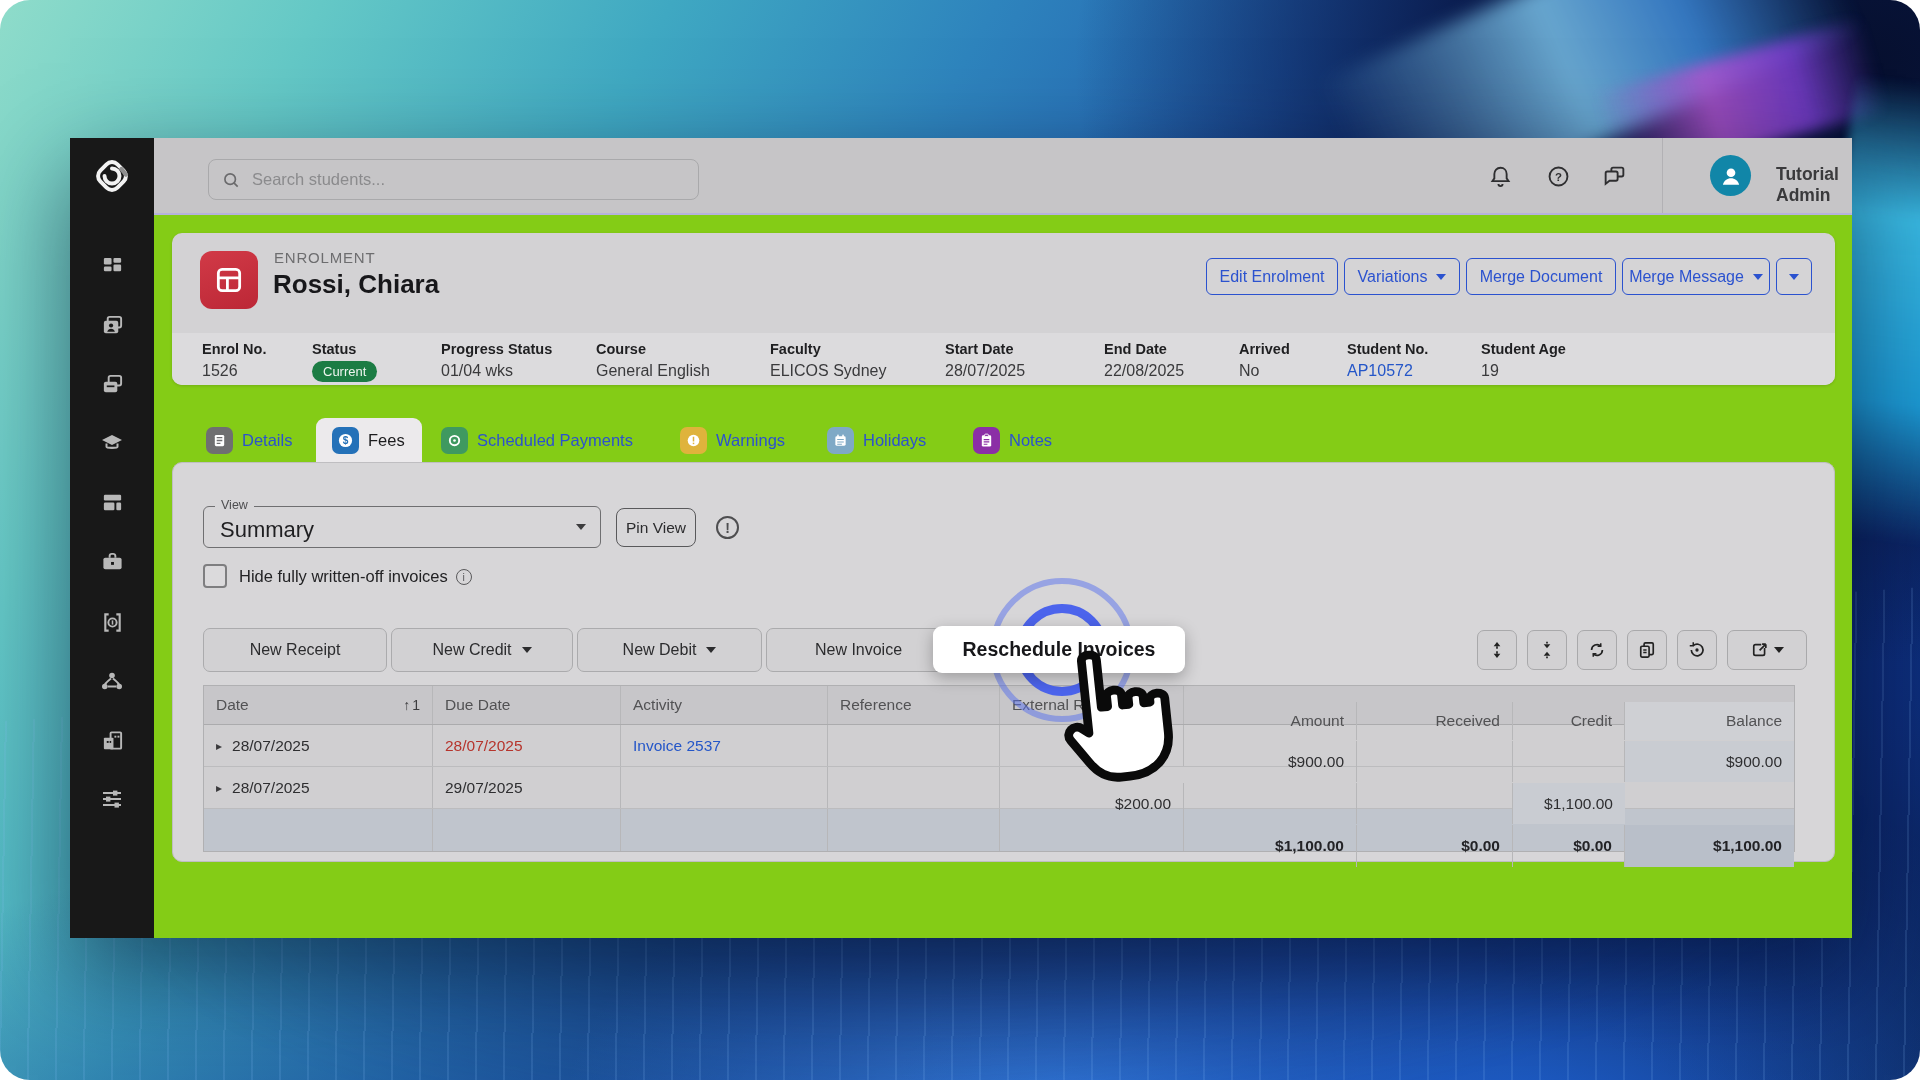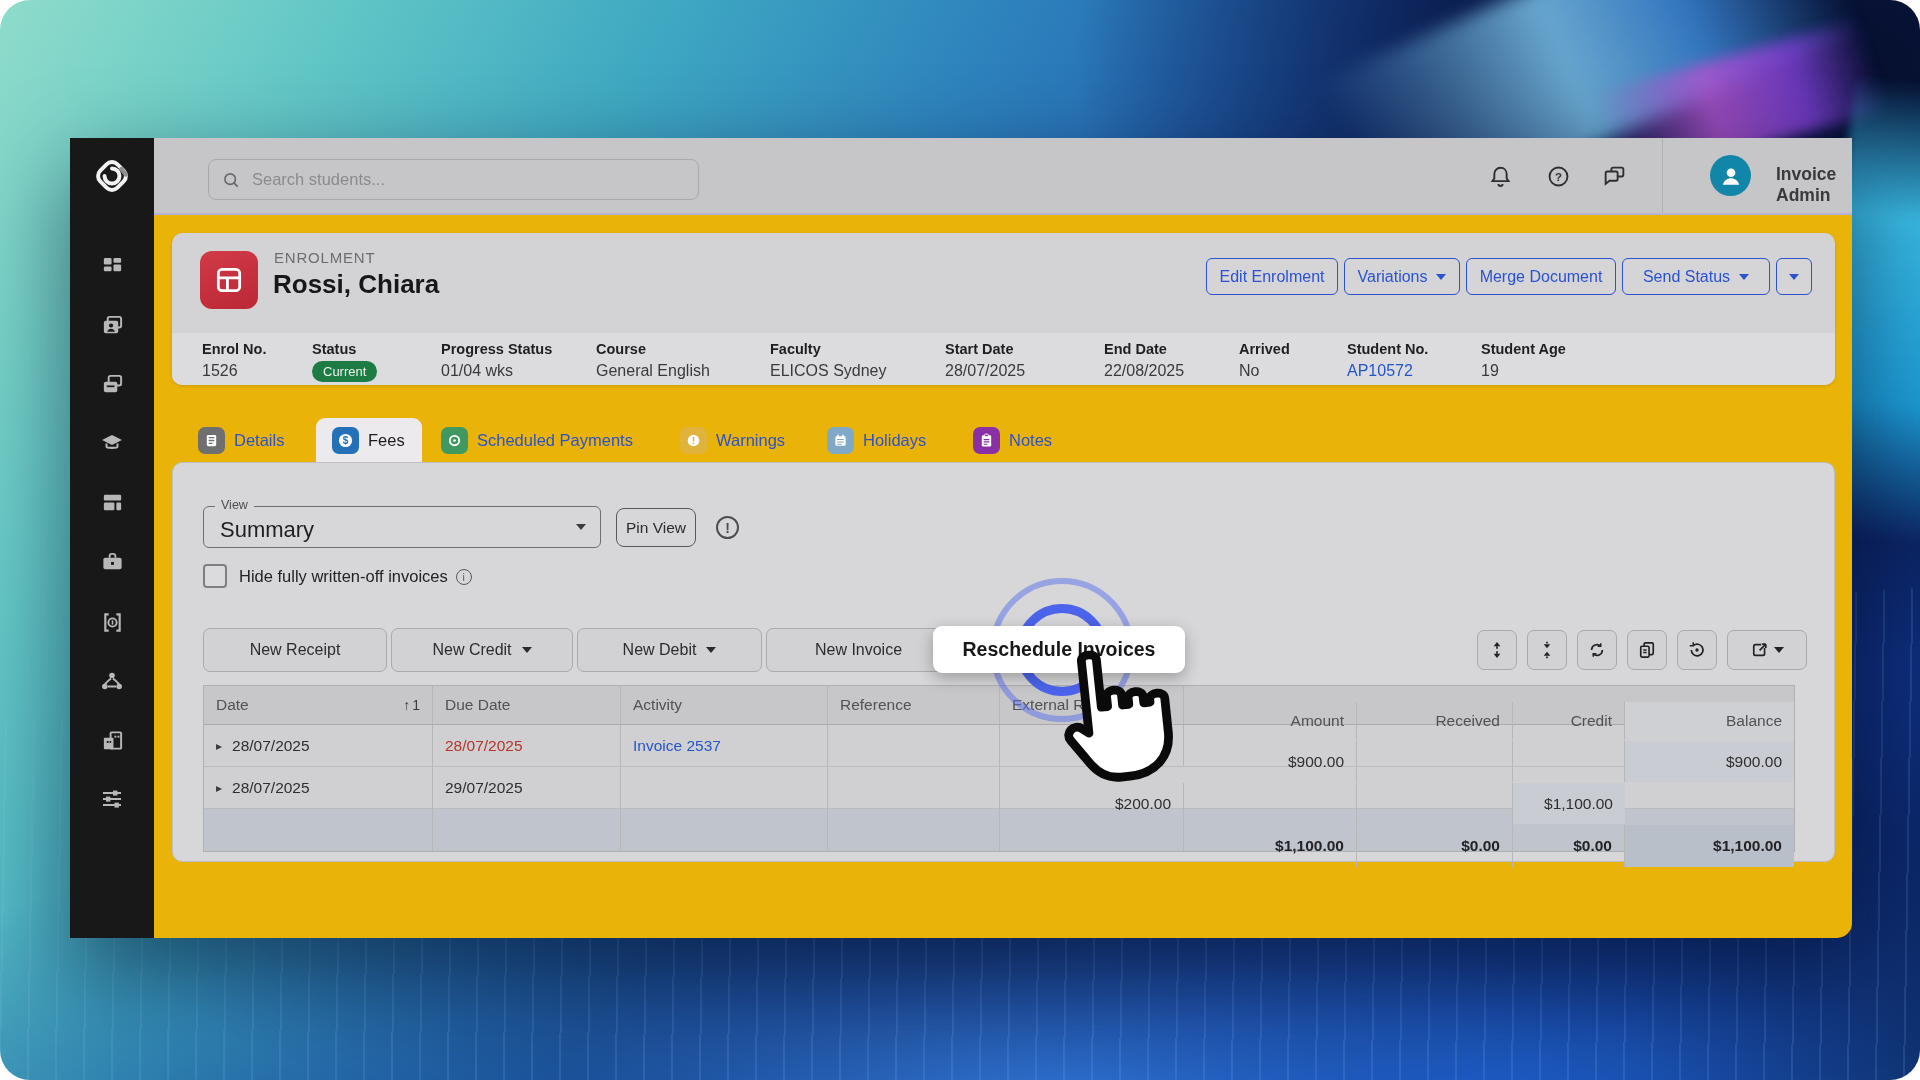--- a/index.html
+++ b/index.html
@@ -12,22 +12,22 @@
       radial-gradient(1000px 760px at 103% 62%, #0d2f7f 0%, rgba(13,47,127,0) 62%),
       radial-gradient(980px 540px at 80% 104%, #1e5ec9 0%, rgba(30,94,201,0) 66%),
       radial-gradient(820px 430px at 56% 102%, #3b86e8 0%, rgba(59,134,232,0) 62%),
       radial-gradient(1500px 640px at 34% 118%, #16418f 0%, rgba(22,65,143,0) 72%),
       linear-gradient(118deg,#8fdcca 0%,#64c8c6 13%,#3fa8c2 27%,#2e84bd 40%,#2361b0 53%,#16388a 70%,#0c2058 86%,#081838 100%);}
   .wp-streak{position:absolute;}
   .wp-lines{position:absolute;left:-120px;bottom:-90px;width:2300px;height:520px;transform:rotate(-4deg);
     background:repeating-linear-gradient(95deg,rgba(140,195,255,.14) 0 2px,transparent 2px 28px);}
 
   
-  .window{position:absolute;left:70px;top:138px;width:1782px;height:800px;background:#eab308;
-    box-shadow:0 34px 90px rgba(2,6,30,.5);border-radius:15px;}
+  .window{position:absolute;left:70px;top:138px;width:1782px;height:800px;background:#84cc16;
+    box-shadow:0 34px 90px rgba(2,6,30,.5);}
   .sidebar{position:absolute;left:0;top:0;width:84px;height:100%;background:#181818;}
   .logo{position:absolute;left:16px;top:12px;width:52px;height:52px;display:flex;align-items:center;justify-content:center;border-radius:10px;}
   .navitem{position:absolute;left:22px;width:40px;height:40px;display:flex;align-items:center;justify-content:center;border-radius:8px;}
 
   .topbar{position:absolute;left:84px;top:0;right:0;height:75px;background:#c6c5c7;border-bottom:2px solid #b6b2dc;}
   .search{position:absolute;left:54px;top:21px;width:465px;height:39px;border:1px solid #a9a9ab;border-radius:8px;display:flex;align-items:center;padding:0 12px;gap:9px;}
   .search input{flex:1;background:transparent;border:none;outline:none;font-size:16.5px;color:#3a3a3c;font-family:"Liberation Sans",sans-serif;}
   .search input::placeholder{color:#8b8b8d;}
   .tbicon{position:absolute;top:22px;width:32px;height:32px;display:flex;align-items:center;justify-content:center;cursor:pointer;}
   .tbdivider{position:absolute;left:1508px;top:0px;width:1px;height:75px;background:#b2b1b4;}
@@ -230,21 +230,21 @@
           <path d="M3.5 8.8a1.6 1.6 0 0 1 1.6-1.6h8.3a1.6 1.6 0 0 1 1.6 1.6v5.7a1.6 1.6 0 0 1-1.6 1.6H7.2l-3.7 3z" fill="#c6c5c7" stroke="#2e2e30" stroke-width="1.8"></path>
         </svg>
       </div>
       <div class="tbdivider"></div>
       <div class="avatar">
         <svg width="26" height="26" viewBox="0 0 24 24">
           <circle cx="12" cy="9" r="4" fill="#fff"></circle>
           <path d="M4.5 20c1-4 4-6 7.5-6s6.5 2 7.5 6z" fill="#fff"></path>
         </svg>
       </div>
-      <span class="username">Invoice Admin</span>
+      <span class="username">Tutorial Admin</span>
     </header>
 
     <section class="card">
       <div class="enrol-icon">
         <svg width="32" height="32" viewBox="0 0 30 30">
           <rect x="5" y="5" width="20" height="20" rx="3.5" fill="none" stroke="#fff" stroke-width="2.6"></rect>
           <path d="M5 13h20M13.5 13v12" stroke="#fff" stroke-width="2.6"></path>
         </svg>
       </div>
       <div class="kicker">ENROLMENT</div>
@@ -254,21 +254,21 @@
         <span>Edit Enrolment</span>
       </div>
       <div class="btn-blue" style="left:1172px;width:116px">
         <span>Variations</span>
           <span class="caret"></span>
       </div>
       <div class="btn-blue" style="left:1294px;width:150px">
         <span>Merge Document</span>
       </div>
       <div class="btn-blue" style="left:1450px;width:148px">
-        <span>Send Status</span>
+        <span>Merge Message</span>
           <span class="caret"></span>
       </div>
       <div class="btn-blue" style="left:1604px;width:36px">
         <span class="caret"></span>
       </div>
 
       <div class="card-strip">
         <div class="field" style="left:30px">
           <div class="fl">Enrol No.</div>
             <div class="fv">1526</div>
@@ -306,21 +306,21 @@
           <div class="fv linkv">AP10572</div>
         </div>
         <div class="field" style="left:1309px">
           <div class="fl">Student Age</div>
             <div class="fv">19</div>
         </div>
       </div>
     </section>
 
     <div class="tab-active-bg"></div>
-    <div class="tab" style="left:128px">
+    <div class="tab" style="left:136px">
       <span class="tabic" style="background:#6f6f71">
         <svg width="15" height="15" viewBox="0 0 16 16">
             <rect x="3" y="2" width="10" height="12" rx="1.5" fill="#fff"></rect>
             <path d="M5 5h6M5 8h6M5 11h4" stroke="#6f6f71" stroke-width="1.4"></path>
           </svg>
       </span>
       <span>Details</span>
     </div>
     <div class="tab" style="left:262px;color:#1c1c1e">
       <span class="tabic" style="background:#2471b8">

